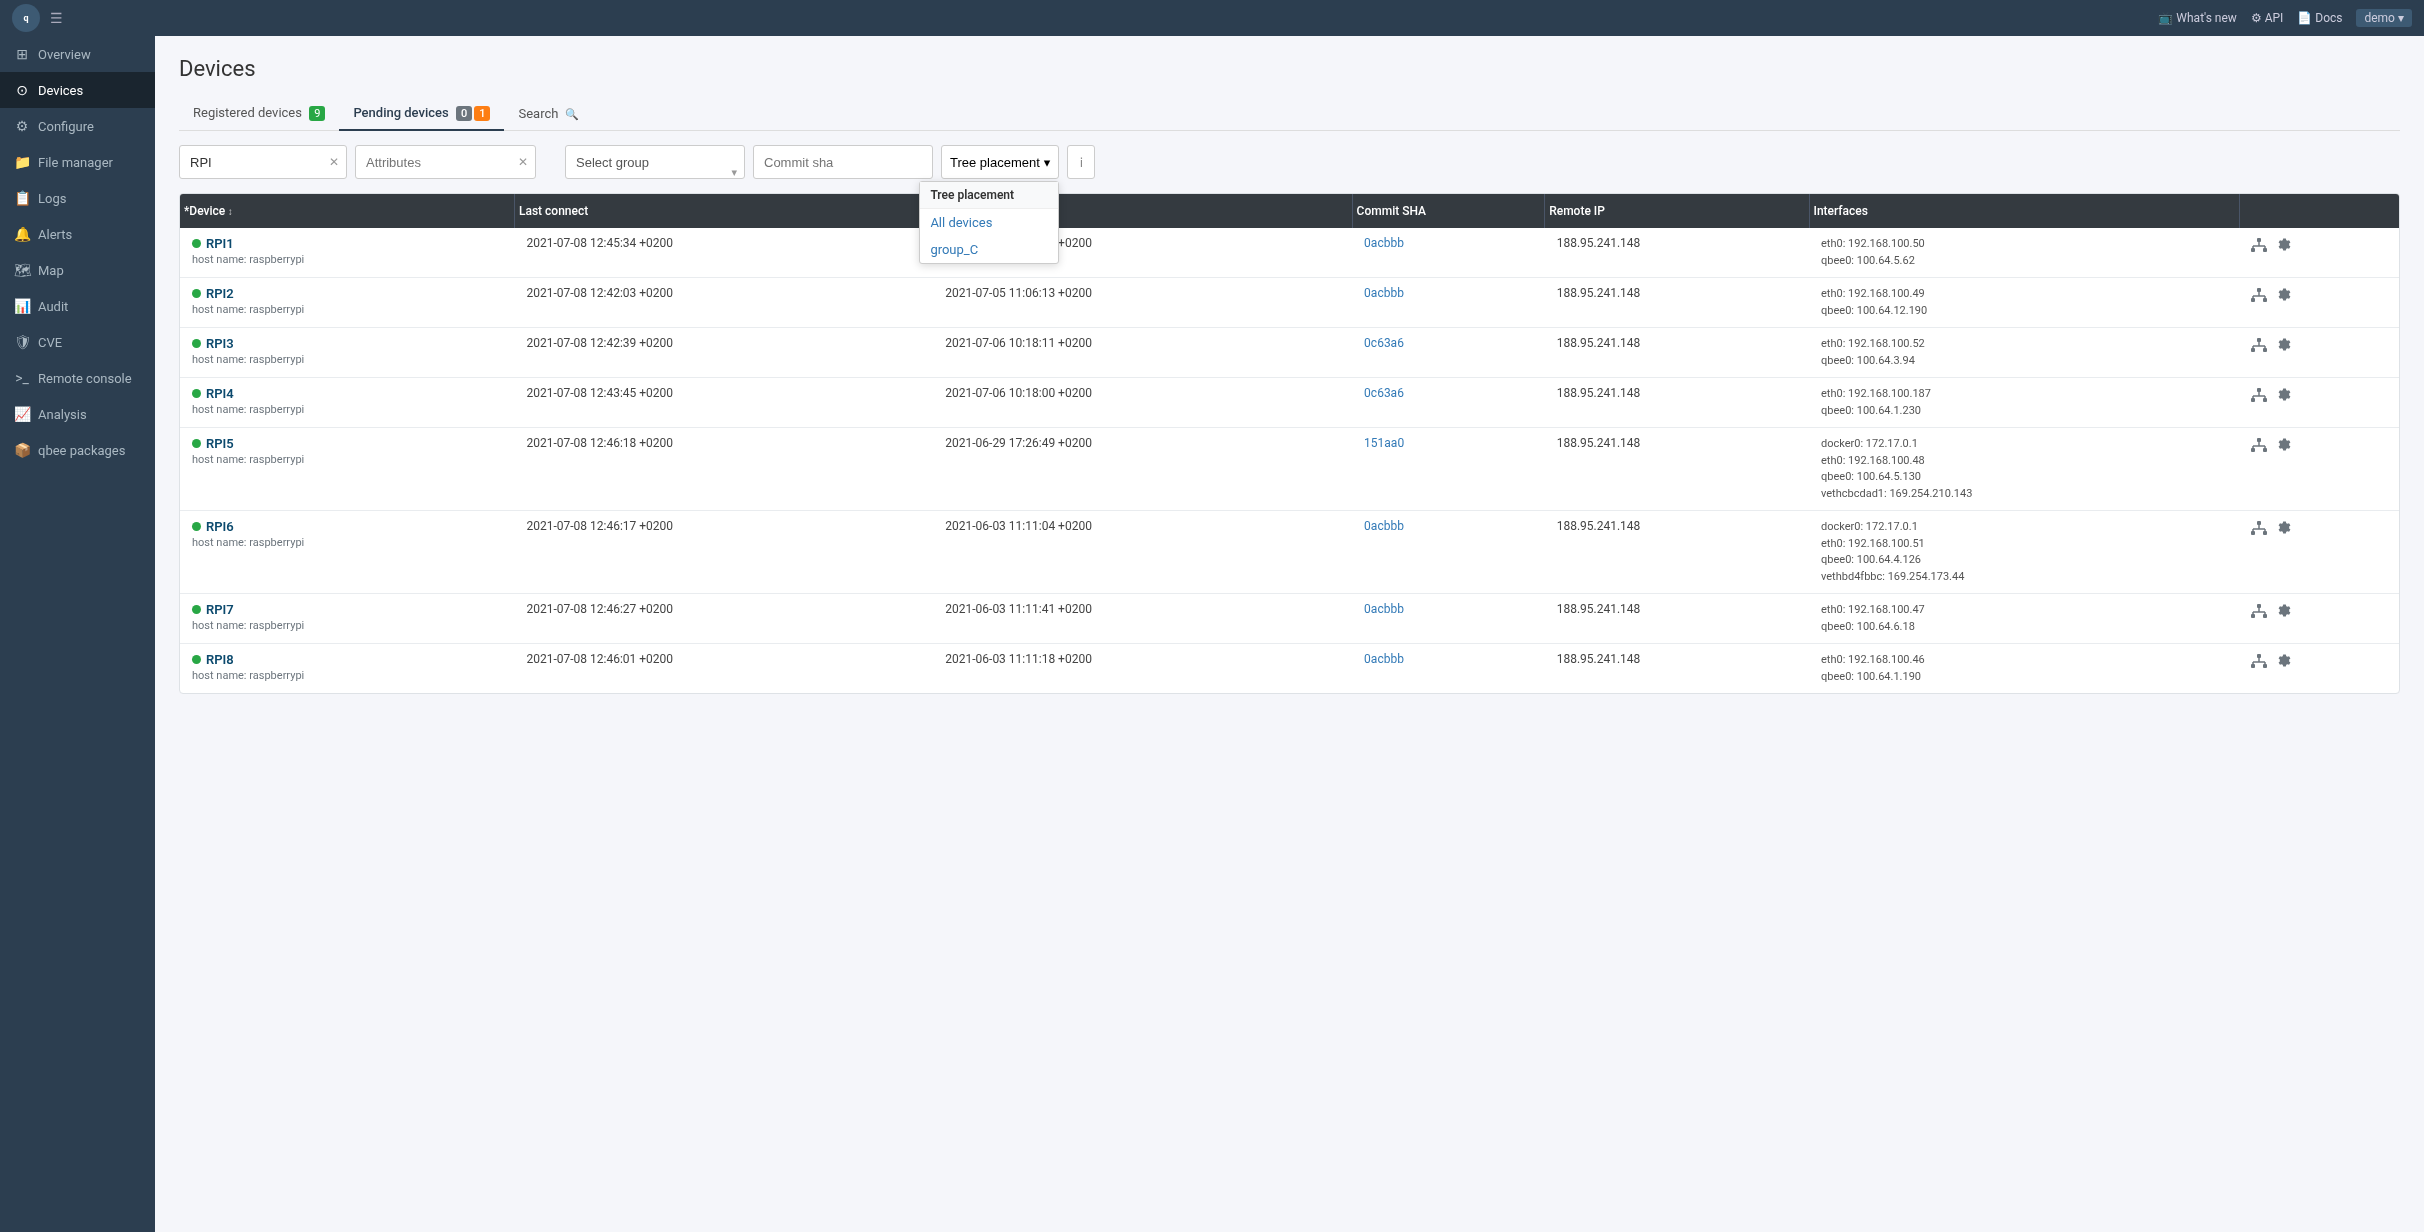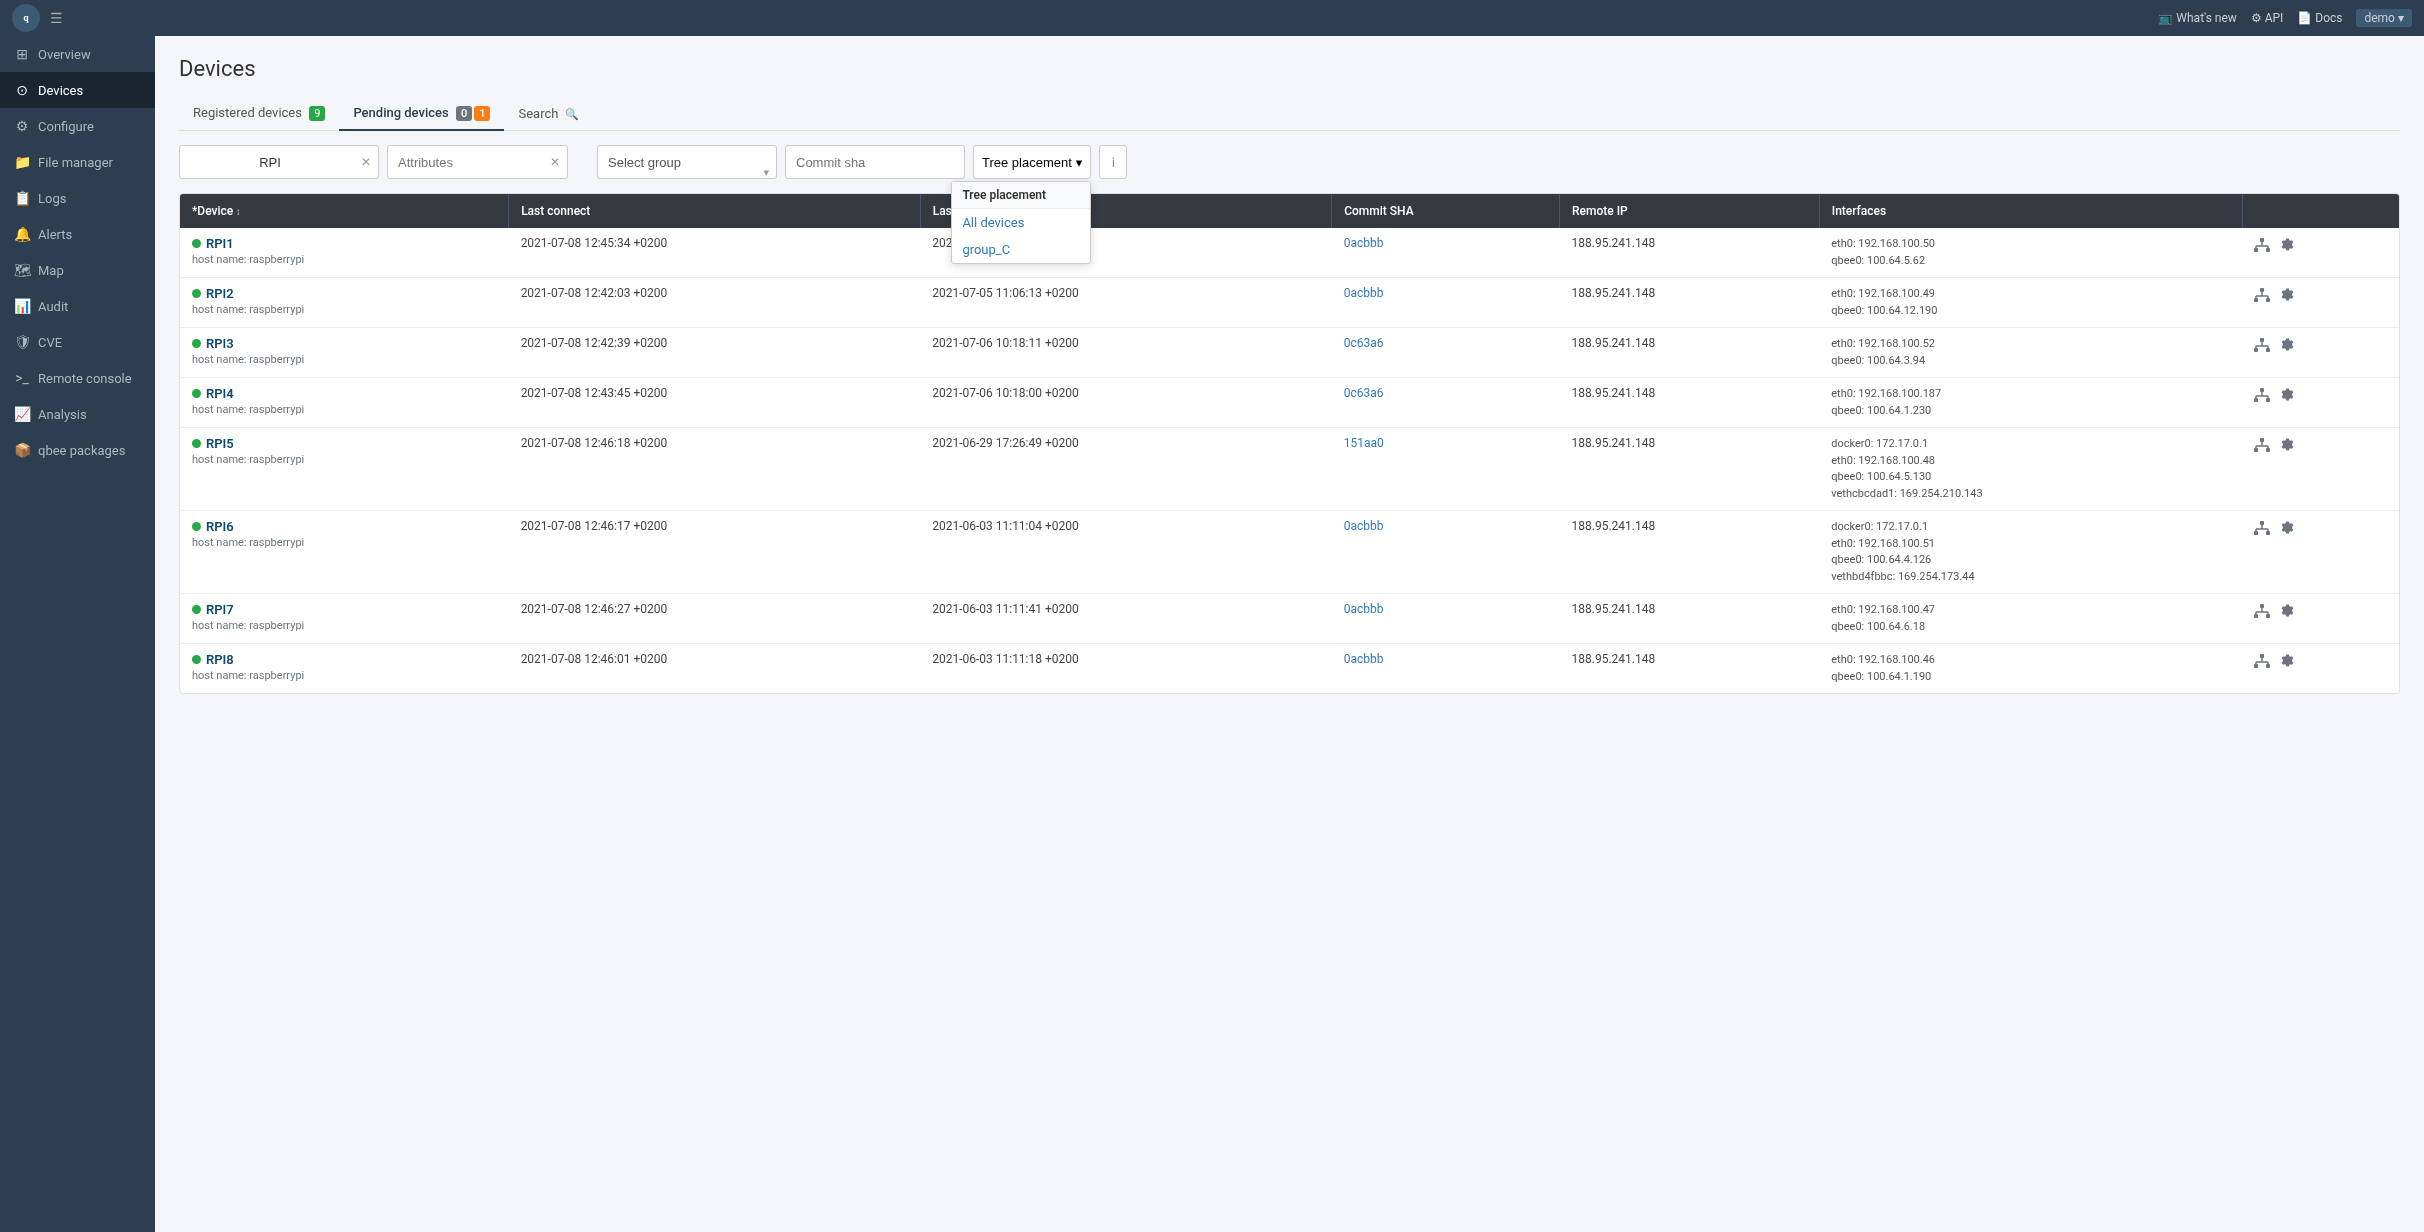--- a/index.html
+++ b/index.html
@@ -52,21 +52,21 @@
     .tree-placement-btn { border: 1px solid #ccc; border-radius: 3px; padding: 5px 8px; font-size: 13px; background: #fff; height: 34px; cursor: pointer; display: flex; align-items: center; gap: 4px; }
     .tree-placement-menu { position: absolute; top: 36px; right: 0; background: #fff; border: 1px solid #ccc; border-radius: 3px; min-width: 140px; z-index: 100; box-shadow: 0 2px 8px rgba(0,0,0,0.15); }
     .tree-placement-menu-header { padding: 6px 10px; font-size: 12px; font-weight: 600; color: #333; background: #f8f9fa; border-bottom: 1px solid #eee; }
     .tree-placement-menu-item { padding: 6px 10px; font-size: 13px; color: #337ab7; cursor: pointer; }
     .info-btn { border: 1px solid #ccc; border-radius: 3px; width: 28px; height: 34px; background: #fff; display: flex; align-items: center; justify-content: center; cursor: pointer; color: #888; font-size: 13px; }
 
     
     .table-wrap { background: #fff; border-radius: 4px; border: 1px solid #dee2e6; overflow: hidden; }
     table { width: 100%; border-collapse: collapse; }
     thead tr { background: #343a40; }
-    thead th { padding: 10px 12px; text-align: left; color: #fff; font-size: 12px; font-weight: 500; white-space: nowrap; border-right: 1px solid #4a5568; }
+    thead th { padding: 10px 4px; text-align: left; color: #fff; font-size: 12px; font-weight: 500; white-space: nowrap; border-right: 1px solid #4a5568; }
     thead th:last-child { border-right: none; }
     thead th.sortable { cursor: pointer; }
     thead th.sortable::after { content: ' ↕'; font-size: 10px; opacity: 0.7; }
     tbody tr { border-bottom: 1px solid #e9ecef; }
     tbody tr:last-child { border-bottom: none; }
     tbody td { padding: 8px 12px; color: #444; font-size: 12px; vertical-align: top; }
     .device-name { font-weight: 600; color: #0c4a6e; font-size: 13px; }
     .device-hostname { color: #6c757d; font-size: 11px; margin-top: 2px; }
     .status-dot { display: inline-block; width: 9px; height: 9px; border-radius: 50%; background: #28a745; margin-right: 5px; }
     .commit-link { color: #337ab7; text-decoration: none; }
@@ -179,21 +179,21 @@
         </span>
       </div>
       <div class="tab">
         <span>Search</span>
         <span style="margin-left:4px;font-size:11px;">🔍</span>
       </div>
     </div>
 
     <div class="filter-row">
       <div class="input-wrap">
-        <input class="filter-input" type="text" value="RPI" style="width: 200px; text-align: center;" placeholder="Search...">
+        <input class="filter-input" type="text" value="RPI" style="width: 168px;" placeholder="Search...">
         <span class="clear-btn">✕</span>
       </div>
 
       <div class="input-wrap">
         <input class="filter-input" type="text" style="width: 181px;" placeholder="Attributes">
         <span class="clear-btn">✕</span>
       </div>
 
       <div class="select-wrap">
         <select class="filter-select">

